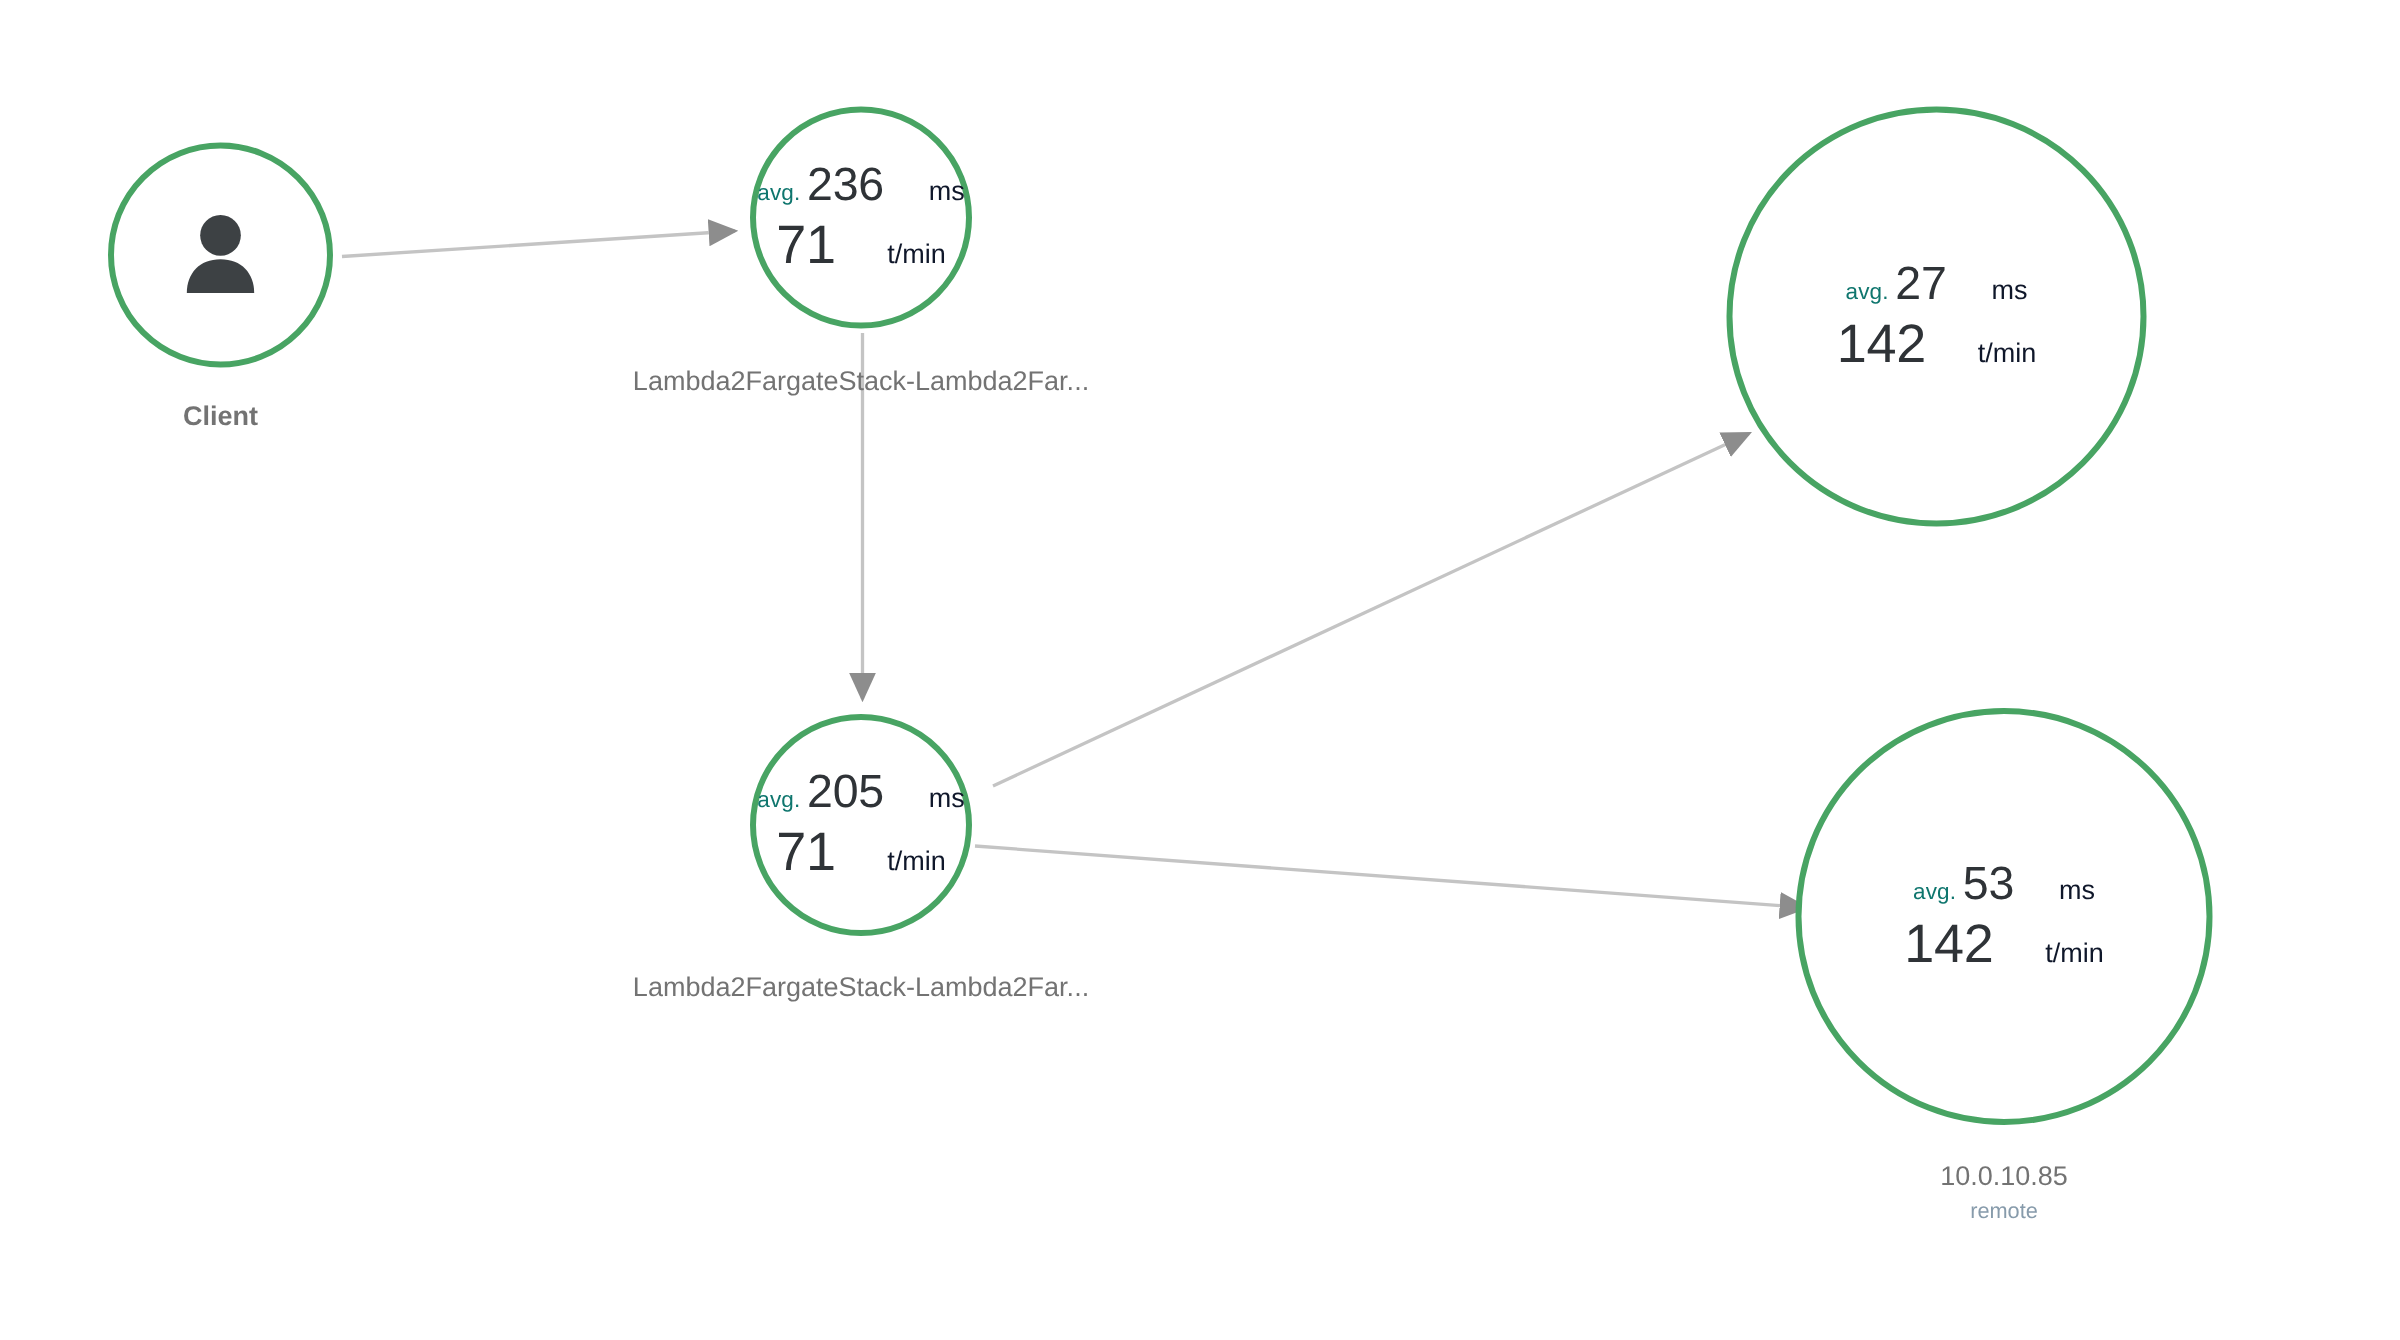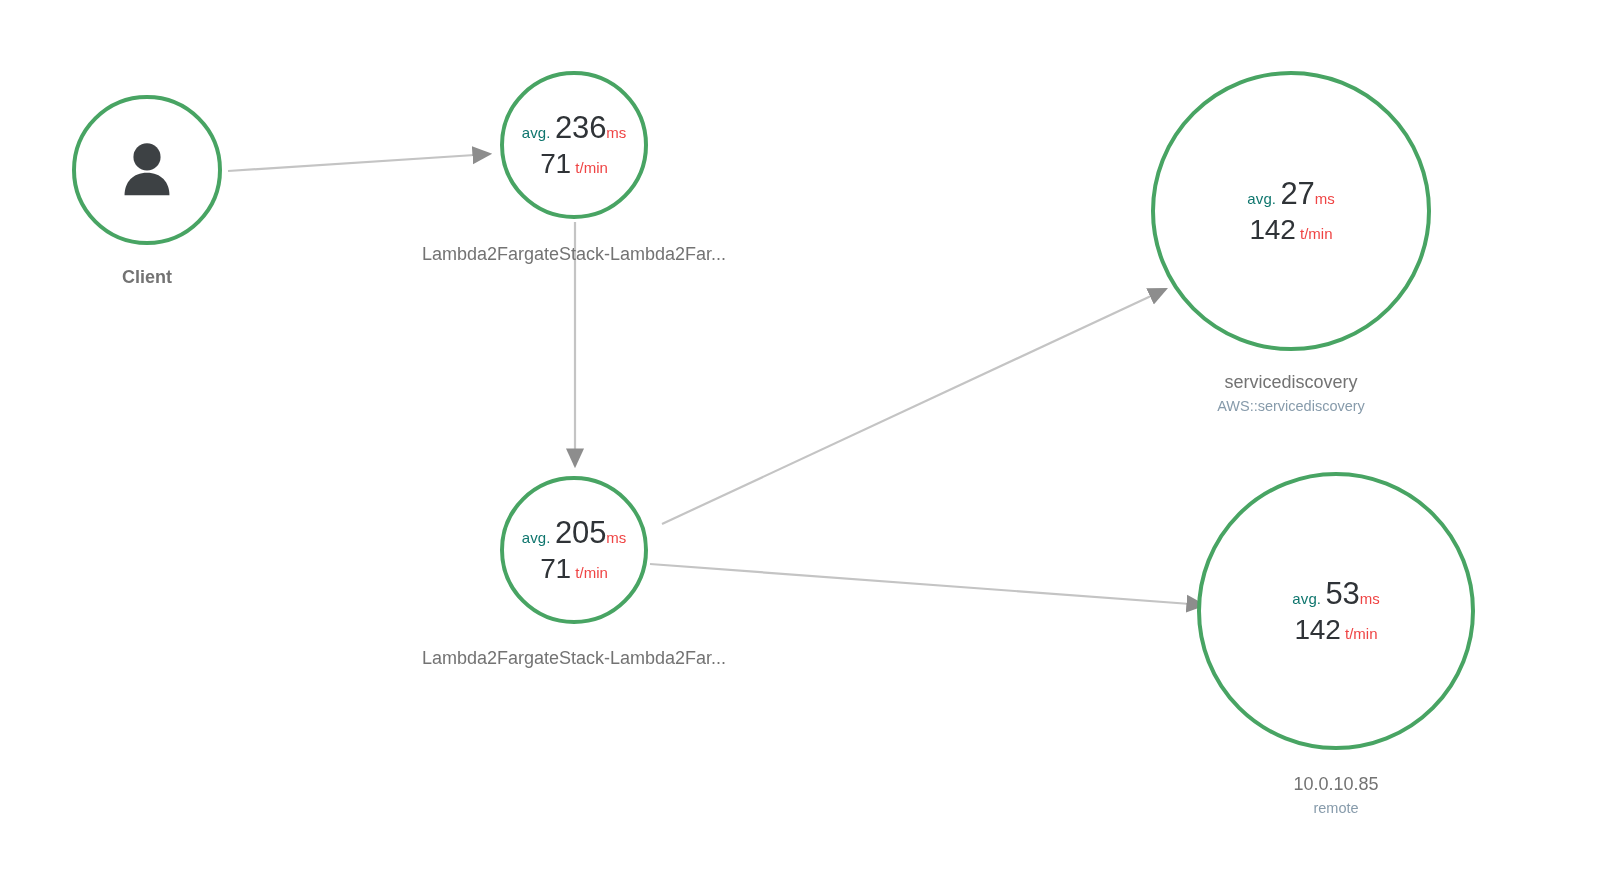--- a/index.html
+++ b/index.html
@@ -50,24 +50,25 @@
     font-size: 15px;
     color: #0f766e;
     letter-spacing: 0.1px;
   }
   .metric-value {
     font-size: 31px;
     color: #2f3337;
     letter-spacing: -0.2px;
   }
   .metric-unit {
-    font-size: 15px;
-    color: #ef4444;
+    font-size: 18px;
+    color: #0f172a;
+    padding-left: 30px;
   }
-  .metric-row.big .metric-value { font-size: 28px; }
+  .metric-row.big .metric-value { font-size: 36px; }
   .node-caption {
     position: absolute;
     transform: translateX(-50%);
     text-align: center;
     white-space: nowrap;
     user-select: none;
   }
   .caption-title {
     font-size: 18px;
     color: #737373;
@@ -160,24 +161,20 @@
       <div class="metric-row">
         <span class="metric-prefix">avg.</span>
         <span class="metric-value">27</span><span class="metric-unit">ms</span>
       </div>
       <div class="metric-row big">
         <span class="metric-value">142</span>
         <span class="metric-unit">t/min</span>
       </div>
     </div>
   </div>
-  <div class="node-caption" id="caption-servicediscovery" style="left: 1291px; top: 369px;">
-    <div class="caption-title">servicediscovery</div>
-    <div class="caption-sub">AWS::servicediscovery</div>
-  </div>
 
   <div class="node" id="node-remote-host" style="left: 1336px; top: 611px; width: 278px; height: 278px; border: 4px solid rgb(72, 164, 99);">
     <div class="node-metrics">
       <div class="metric-row">
         <span class="metric-prefix">avg.</span>
         <span class="metric-value">53</span><span class="metric-unit">ms</span>
       </div>
       <div class="metric-row big">
         <span class="metric-value">142</span>
         <span class="metric-unit">t/min</span>

